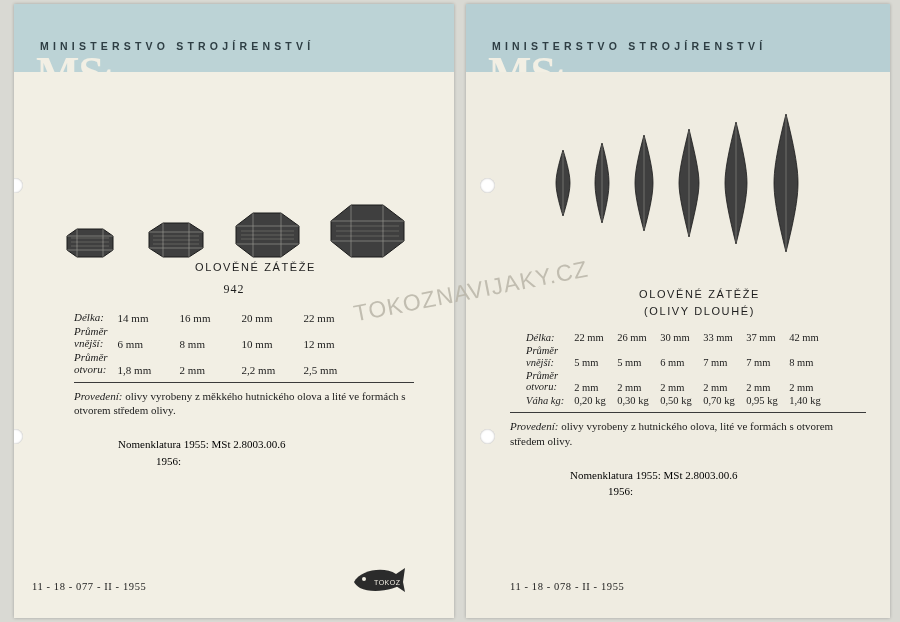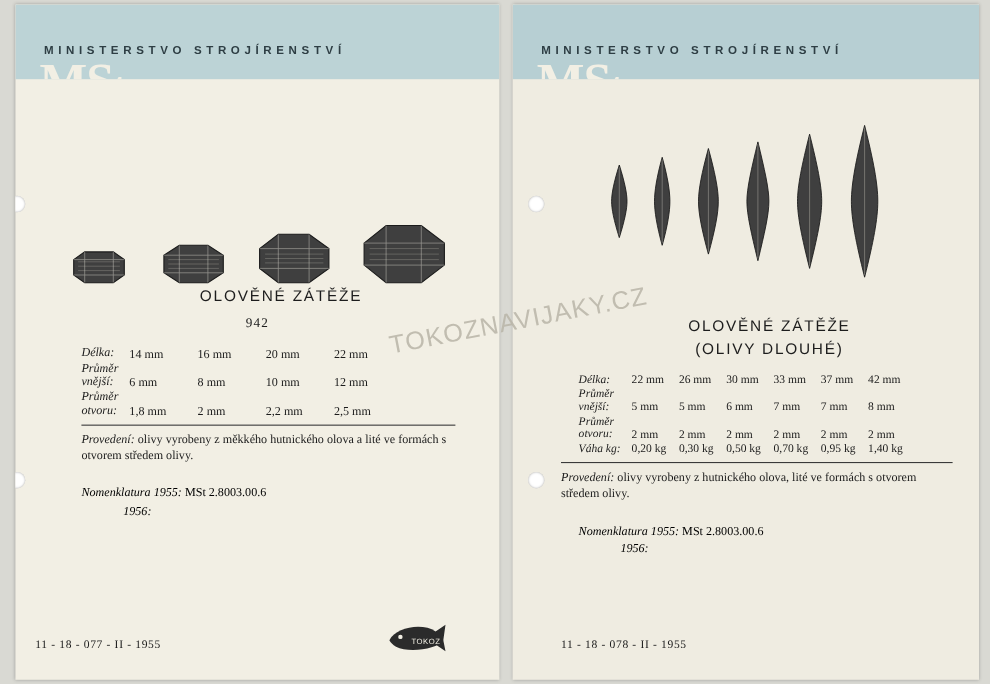--- a/index.html
+++ b/index.html
@@ -76,21 +76,21 @@
   .olive-row.barrel{top:130px;gap:22px;}
   .olive-row.long{top:40px;gap:16px;align-items:center;}
 
   
   .title-block{
     text-align:center;
     font-family:"Liberation Sans", sans-serif;
     color:#1d1d1d;
   }
   .title-line{
-    font-size:14px;
+    font-size:11px;
     letter-spacing:1.6px;
     margin-bottom:5px;
     padding-left:43px;
   }
   .code{
     font-size:12px;
     letter-spacing:1px;
     margin-top:9px;
     font-family:"Liberation Serif", serif;
     text-align:center;
@@ -127,21 +127,21 @@
     font-size:11px;
     line-height:1.35;
     color:#1b1b1b;
   }
   .note .it{font-style:italic;}
   .nomen{
     font-size:11px;
     margin-top:16px;
     line-height:1.5;
   }
-  .nomen .it{font-style:italic;}
+  .nomen .it{margin-left:44px;}
   .footcode{
     position:absolute;
     bottom:26px;
     font-family:"Liberation Serif", serif;
     font-size:10.5px;
     letter-spacing:.6px;
     color:#1b1b1b;
   }
   .fishmark{
     position:absolute;

